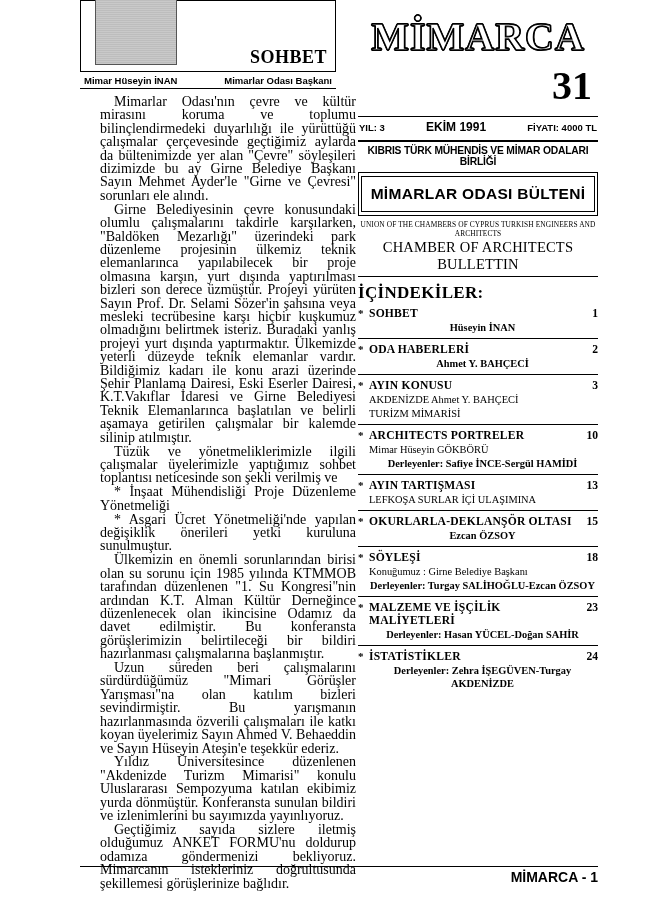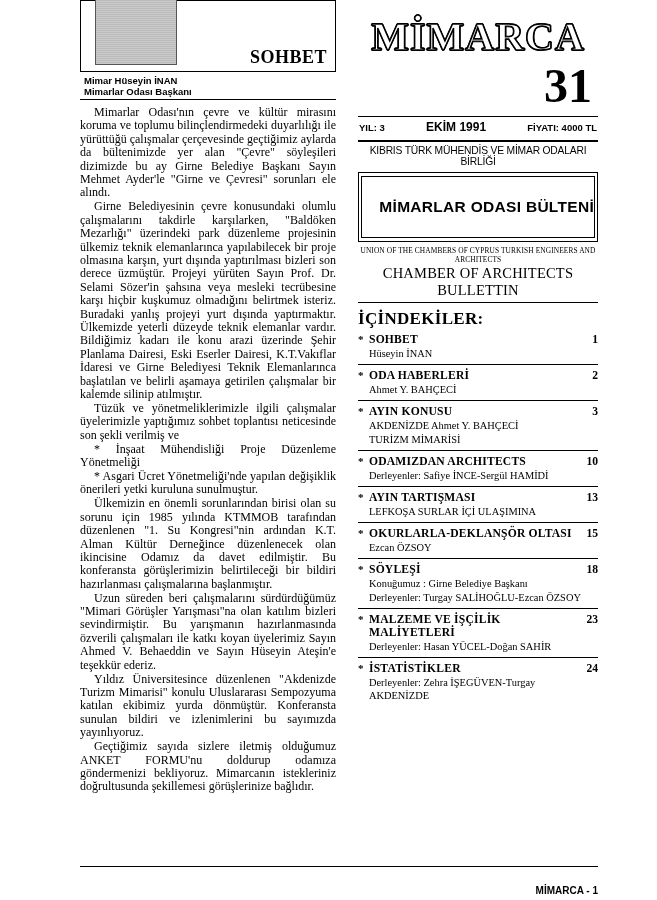--- a/index.html
+++ b/index.html
@@ -61,36 +61,36 @@
   }
   .sohbet-caption {
     display: flex;
     justify-content: space-between;
     width: 256px;
     box-sizing: border-box;
     padding: 3px 4px 0 4px;
     font-family: "Liberation Sans", sans-serif;
     font-weight: bold;
     font-size: 9.5px;
-    flex-direction: column;
   }
   .rule-under-caption {
     width: 256px;
     height: 1px;
     background: #000;
     margin-top: 2px;
   }
 
   .article {
     width: 256px;
     margin-top: 6px;
     font-family: "Liberation Serif", serif;
-    font-size: 12px;
+    font-size: 14px;
     line-height: 13.4px;
     text-align: justify;
+    margin-left: 20px;
   }
   .article p {
     margin: 0 0 0.5px 0;
     text-indent: 14px;
   }
   .article p.bullet {
     text-indent: 14px;
   }
 
   
@@ -113,21 +113,21 @@
     color: #fff;
     -webkit-text-stroke: 1.4px #000;
     text-shadow:
       1px 0 0 #000, -1px 0 0 #000, 0 1px 0 #000, 0 -1px 0 #000;
     white-space: nowrap;
   }
   .issue-no {
     text-align: right;
     font-family: "Liberation Serif", serif;
     font-weight: bold;
-    font-size: 48px;
+    font-size: 40px;
     line-height: 48px;
     margin-top: 2px;
     margin-right: 6px;
   }
   .rule-thin {
     height: 1px;
     background: #000;
     width: 240px;
     margin-top: 6px;
   }
@@ -144,36 +144,36 @@
     font-family: "Liberation Sans", sans-serif;
     font-size: 9.5px;
     font-weight: bold;
     padding: 3px 1px 3px 1px;
   }
   .issue-line .mid {
     font-size: 12px;
   }
   .org-line {
     font-family: "Liberation Sans", sans-serif;
-    font-weight: normal;
+    font-weight: bold;
     font-size: 10.3px;
     text-align: center;
     padding: 3px 0 3px 0;
     letter-spacing: -0.2px;
   }
   .bulletin-box {
     border: 1px solid #000;
     padding: 3px 0 3px 0;
     margin-top: 2px;
   }
   .bulletin-box-inner {
     border: 1px solid #000;
     margin: 0 2px;
-    padding: 21px 0;
-    text-align: right;
+    padding: 8px 0;
+    text-align: center;
     font-family: "Liberation Sans", sans-serif;
     font-weight: bold;
     font-size: 15.5px;
     letter-spacing: 0.3px;
   }
   .eng-small {
     font-family: "Liberation Serif", serif;
     font-size: 7.4px;
     text-align: center;
     margin-top: 4px;
@@ -231,22 +231,23 @@
     padding-left: 4px;
   }
   .toc-sub {
     font-family: "Liberation Serif", serif;
     font-size: 10.4px;
     margin-left: 11px;
     margin-top: 1px;
     line-height: 13px;
   }
   .toc-sub.right {
-    text-align: left;
+    text-align: center;
     margin-right: 2px;
+    font-weight: bold;
   }
   .toc-sub.center {
     text-align: center;
   }
   .toc-rule {
     height: 1px;
     background: #000;
     width: 240px;
     margin: 4px 0 4px 0;
   }
@@ -259,22 +260,22 @@
   }
   .footer-rule {
     height: 1px;
     background: #000;
     width: 518px;
   }
   .footer-text {
     text-align: right;
     font-family: "Liberation Sans", sans-serif;
     font-weight: bold;
-    font-size: 10px;
-    margin-top: 18px;
+    font-size: 14px;
+    margin-top: 2px;
   }
 </style>
 </head>
 <body>
 
 <div class="page">
 
   <div class="left-col">
 
     <div class="sohbet-box">
@@ -358,23 +359,24 @@
           <span class="toc-page">3</span>
         </div>
         <div class="toc-sub">AKDENİZDE                     Ahmet Y. BAHÇECİ</div>
         <div class="toc-sub">TURİZM MİMARİSİ</div>
       </div>
       <div class="toc-rule"></div>
 
       <div class="toc-entry">
         <div class="toc-main">
           <span class="toc-star">*</span>
-          <span class="toc-label">ODAMIZDAN ARCHITECTS</span>
+          <span class="toc-label">ARCHITECTS PORTRELER</span>
           <span class="toc-page">10</span>
         </div>
+        <div class="toc-sub">Mimar Hüseyin GÖKBÖRÜ</div>
         <div class="toc-sub right">Derleyenler: Safiye İNCE-Sergül HAMİDİ</div>
       </div>
       <div class="toc-rule"></div>
 
       <div class="toc-entry">
         <div class="toc-main">
           <span class="toc-star">*</span>
           <span class="toc-label">AYIN TARTIŞMASI</span>
           <span class="toc-page">13</span>
         </div>

